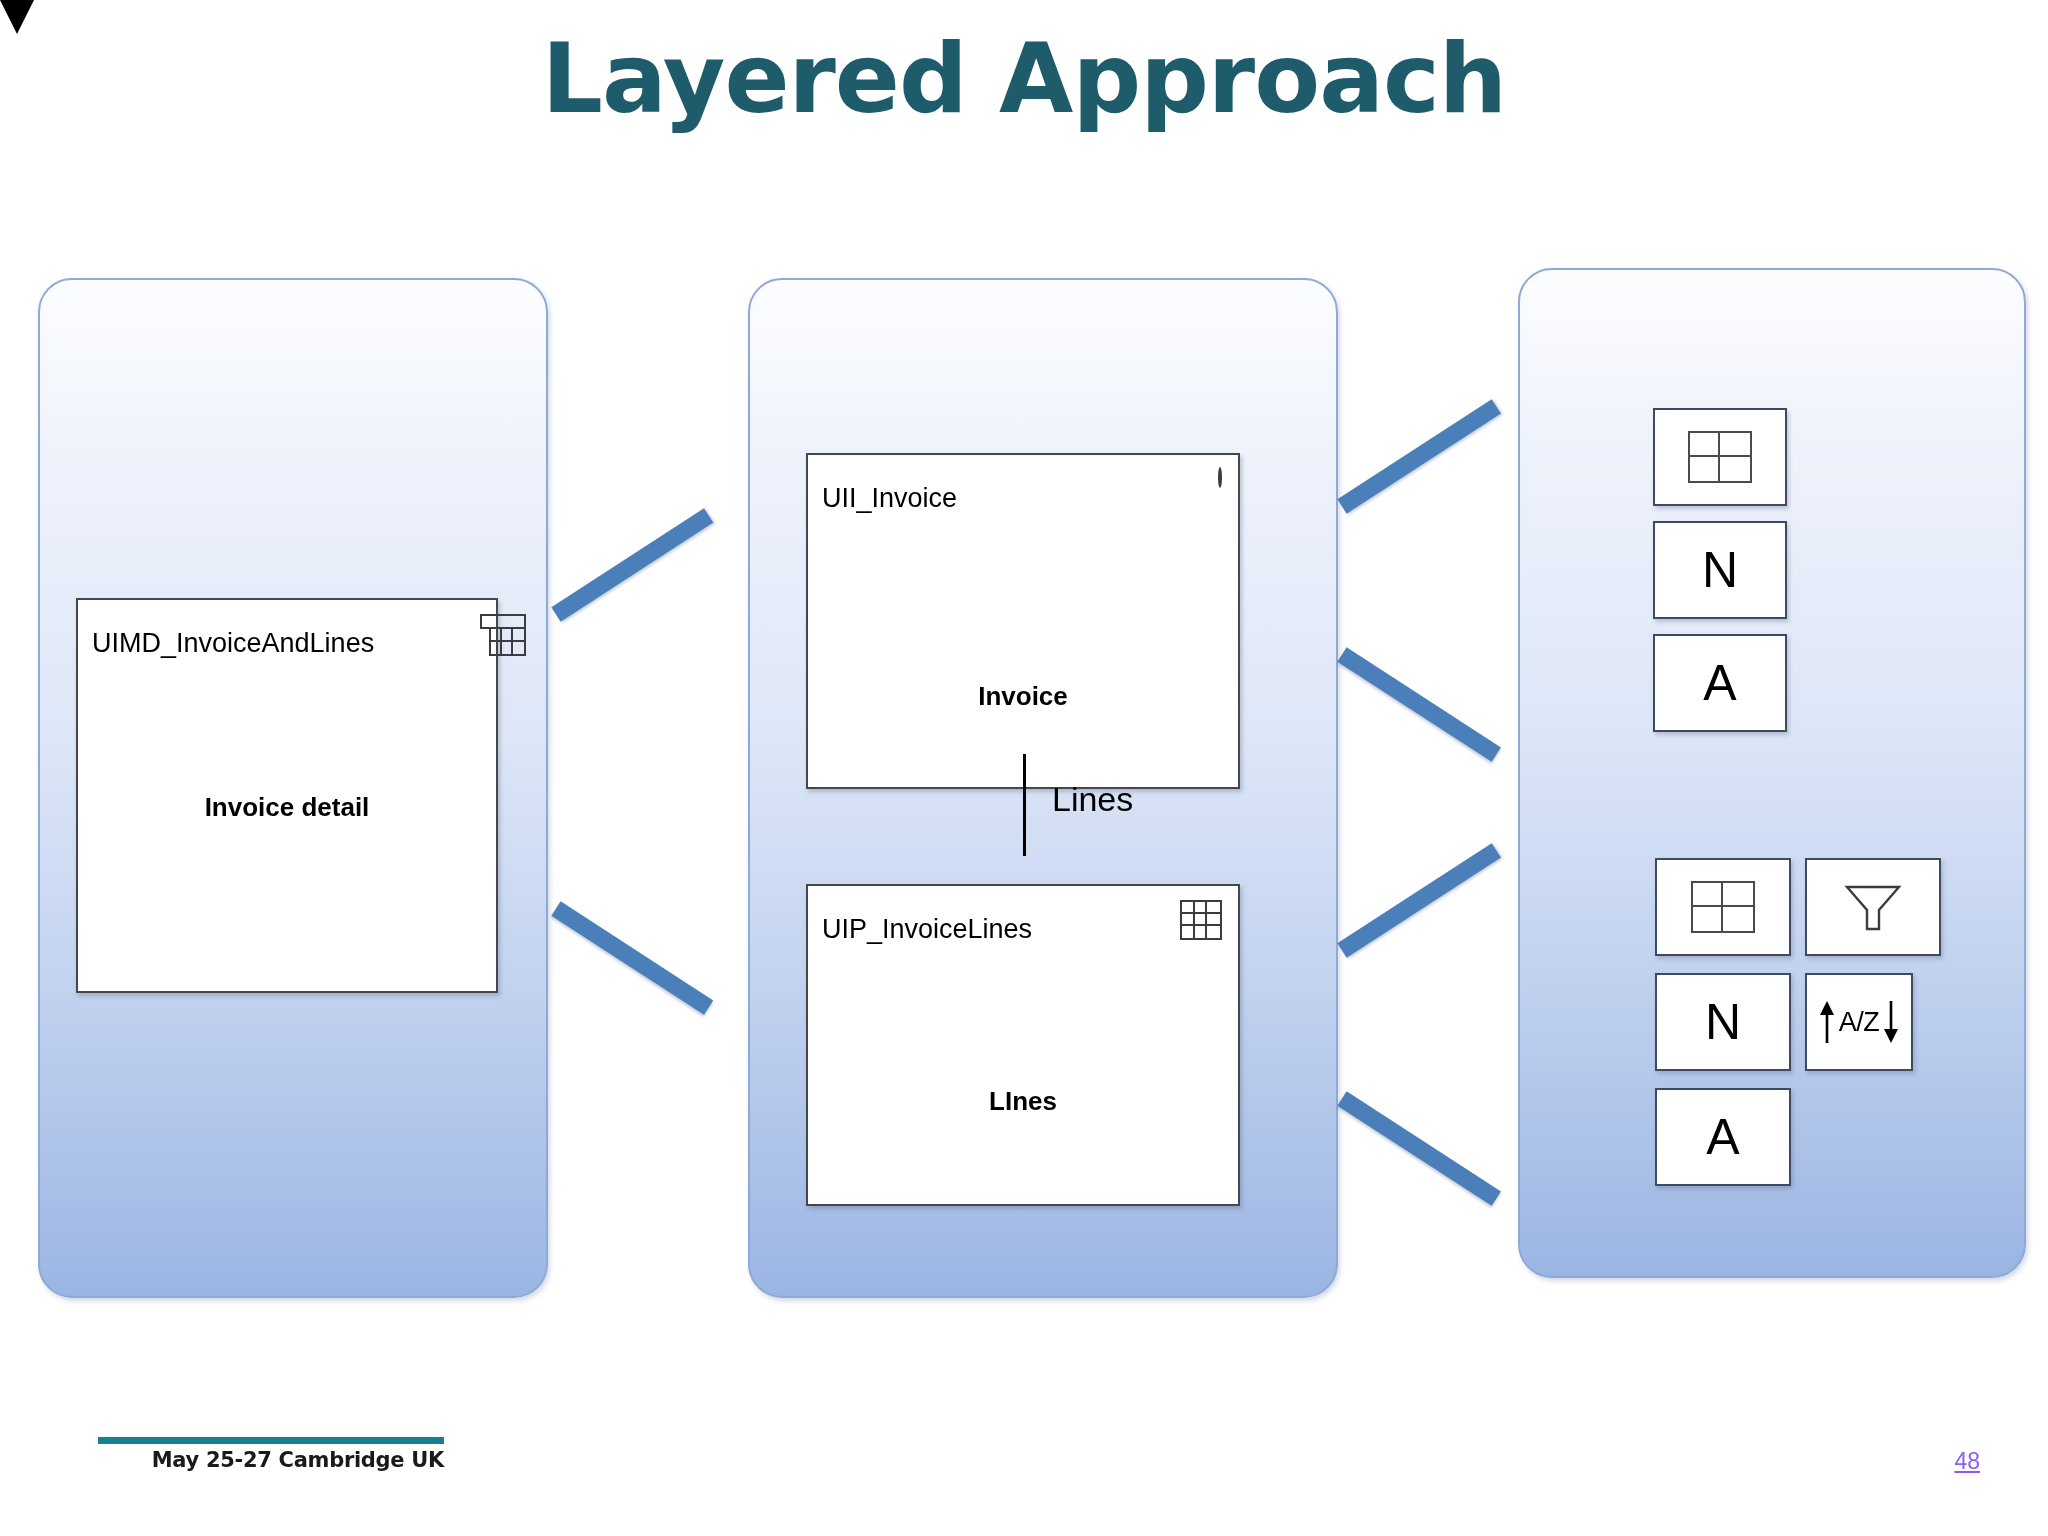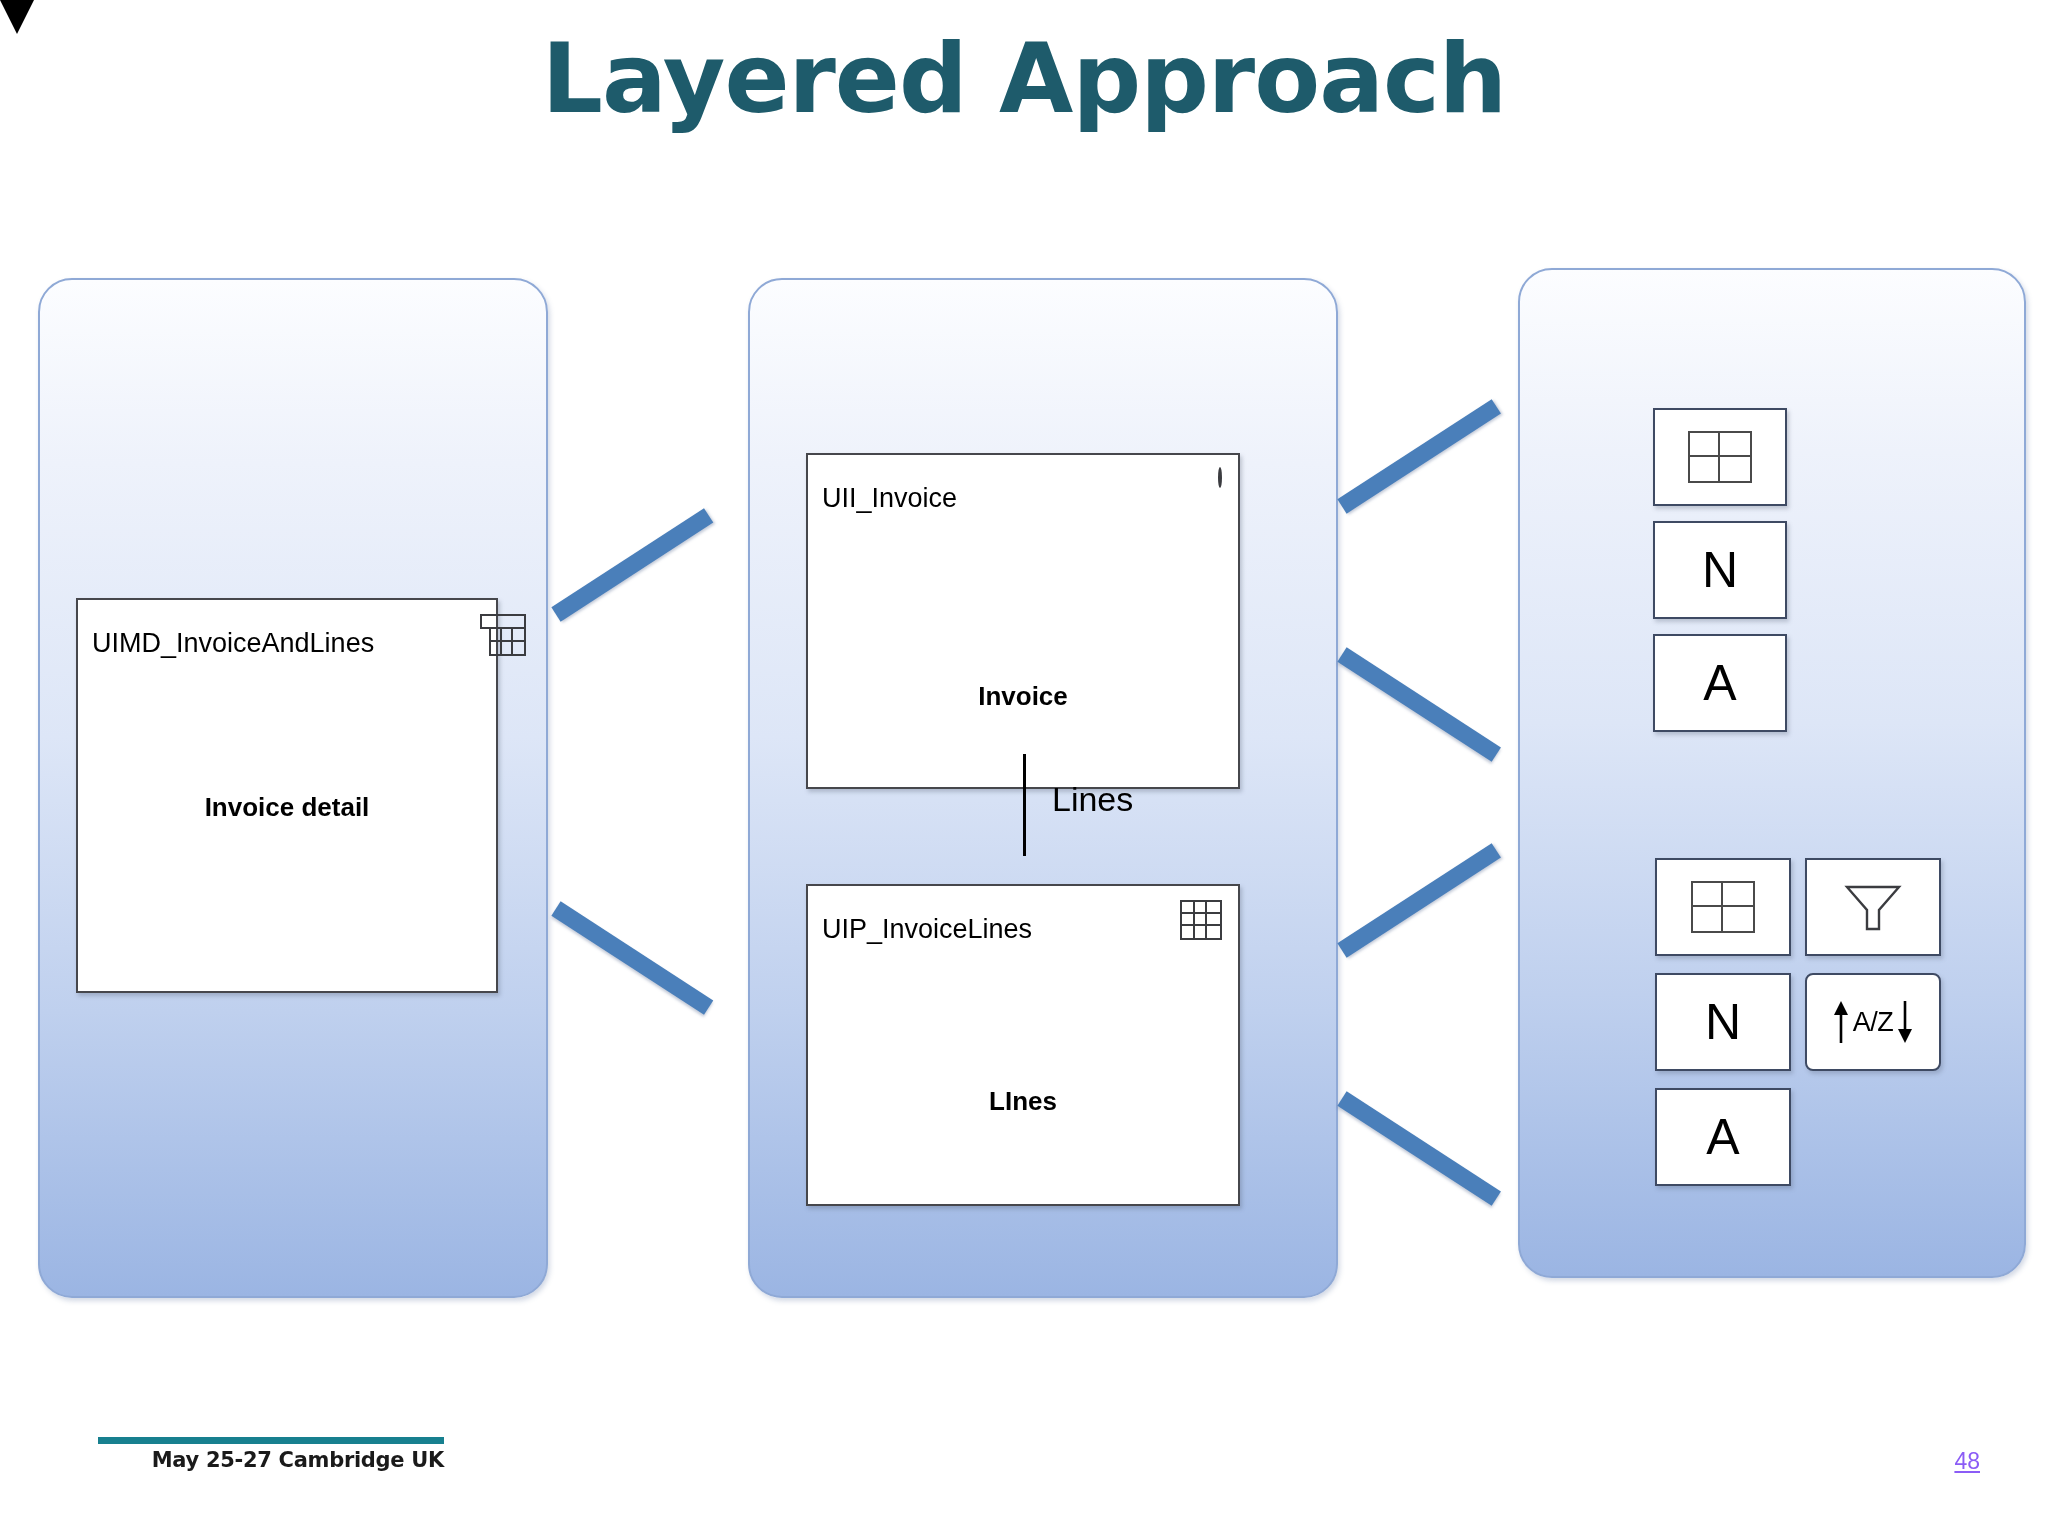--- a/index.html
+++ b/index.html
@@ -372,21 +372,21 @@
 <div class="widget-card" style="left:1805px; top:858px; width:136px; height:98px;">
   <span class="icon-funnel">
     <svg width="62" height="54" viewBox="0 0 62 54">
       <path d="M5,7 L57,7 L37,30 L37,49 L25,49 L25,30 Z" fill="none" stroke="#3b3c40" stroke-width="2.4"></path>
     </svg>
   </span>
 </div>
 <div class="widget-card" style="left:1655px; top:973px; width:136px; height:98px;">
   <span class="widget-letter">N</span>
 </div>
-<div class="widget-card" style="left:1805px; top:973px; width:136px; height:98px;border-radius:8px;">
+<div class="widget-card" style="left:1805px; top:973px; width:108px; height:98px;">
   <span class="icon-sort">
     <svg width="18" height="46" viewBox="0 0 18 46">
       <line x1="9" y1="44" x2="9" y2="12" stroke="#000" stroke-width="2.6"></line>
       <polygon points="9,2 16,16 2,16" fill="#000"></polygon>
     </svg>
     <span class="sort-text">A/Z</span>
     <svg width="18" height="46" viewBox="0 0 18 46">
       <line x1="9" y1="2" x2="9" y2="34" stroke="#000" stroke-width="2.6"></line>
       <polygon points="9,44 16,30 2,30" fill="#000"></polygon>
     </svg>

